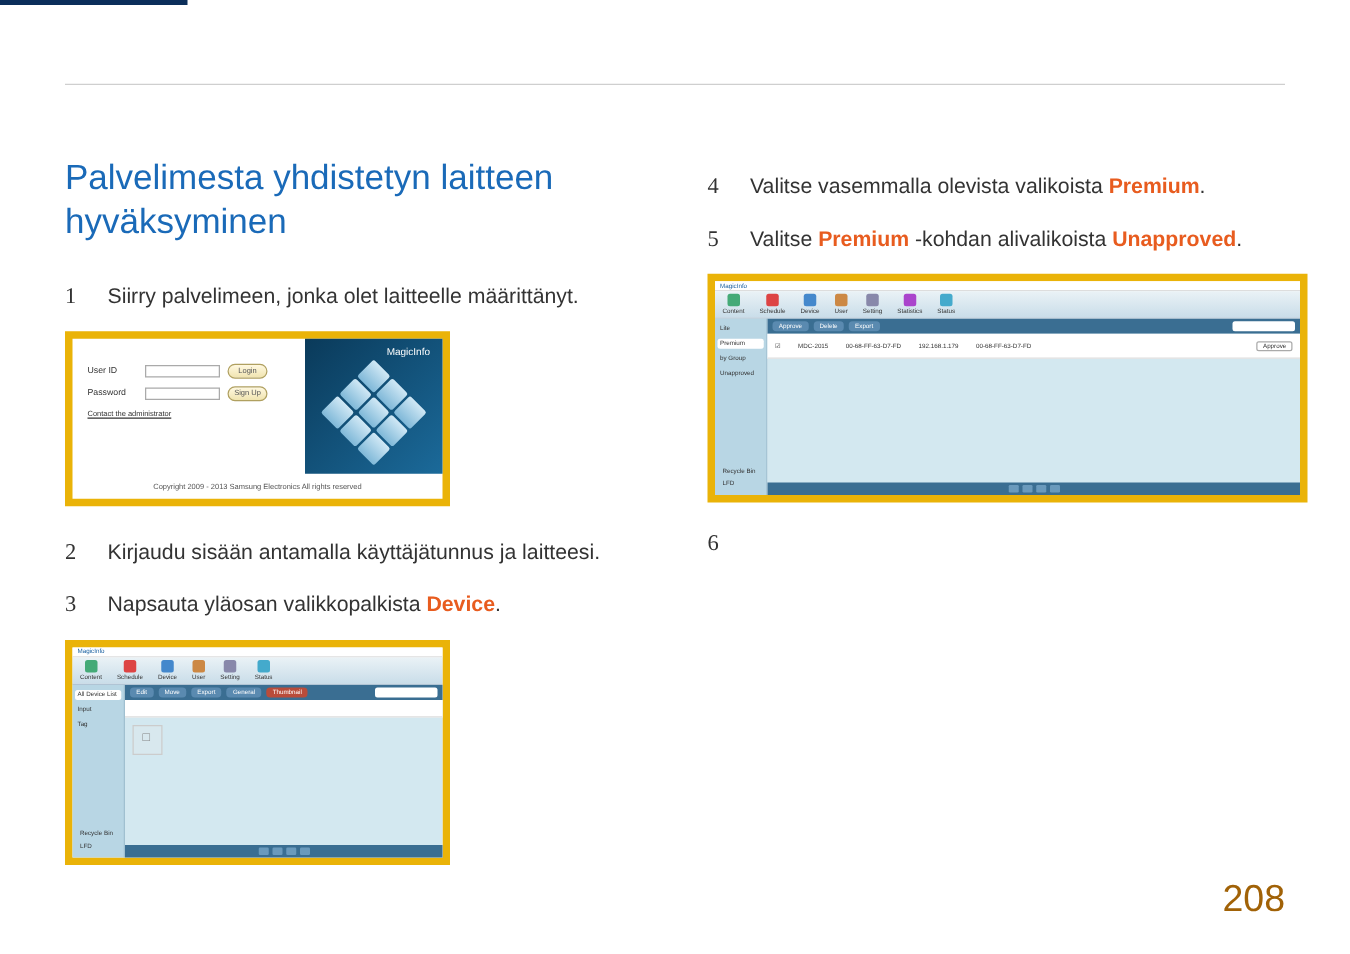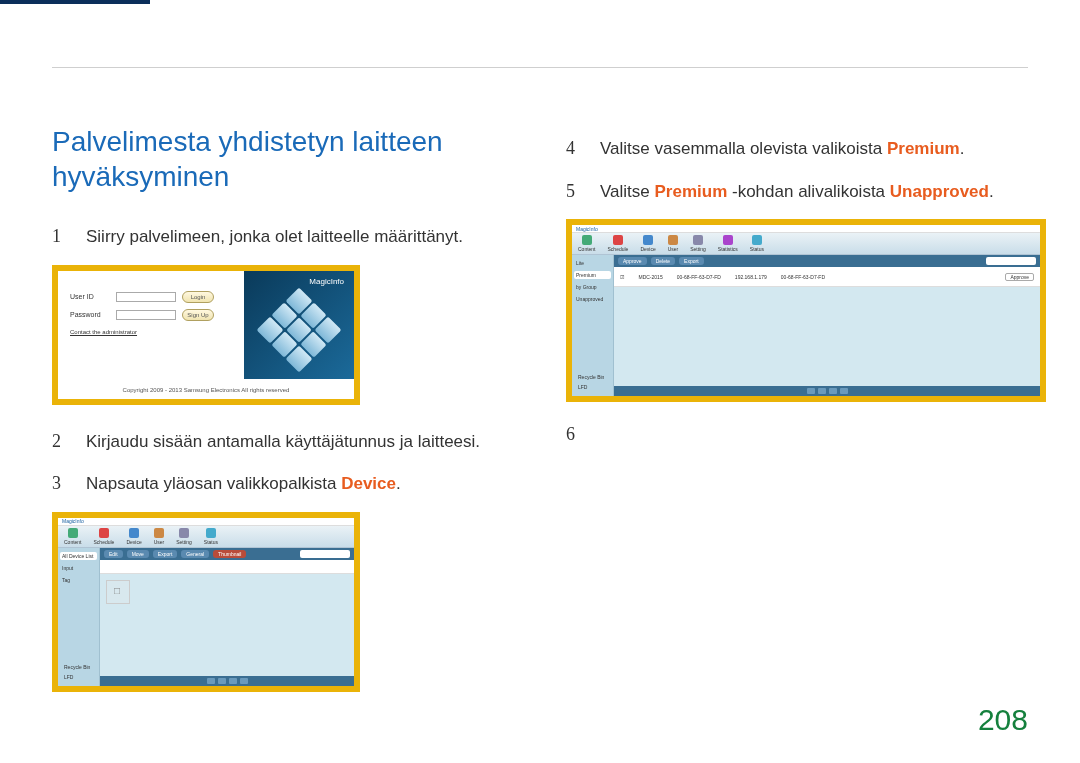--- a/index.html
+++ b/index.html
@@ -119,21 +119,21 @@
   .app-thumb { width:24px; height:24px; background:#d8e8ee; margin:6px; display:inline-block; border:1px solid #ccc; position:relative; }
   .app-thumb::after { content:"□"; position:absolute; top:4px; left:7px; font-size:10px; color:#888; }
   .app-footer { position:absolute; bottom:0; left:0; right:0; height:10px; background:#3a6e92; display:flex; justify-content:center; align-items:center; gap:3px; }
   .app-footer div { width:8px; height:6px; background:#6a9abc; border-radius:1px; }
   .side-bottom {margin-top:auto; display:flex; flex-direction:column; gap:2px;}
   .page-num {
     position: absolute;
     bottom: 26px;
     right: 52px;
     font-size: 30px;
-    color: #15803d;
+    color: #a16207;
     font-weight: 300;
   }
   .col-right .step:first-child { margin-top: 64px; }
 </style>
 </head>
 <body>
 
 <div class="title-bar"></div>
 <hr class="hr-top">
 

